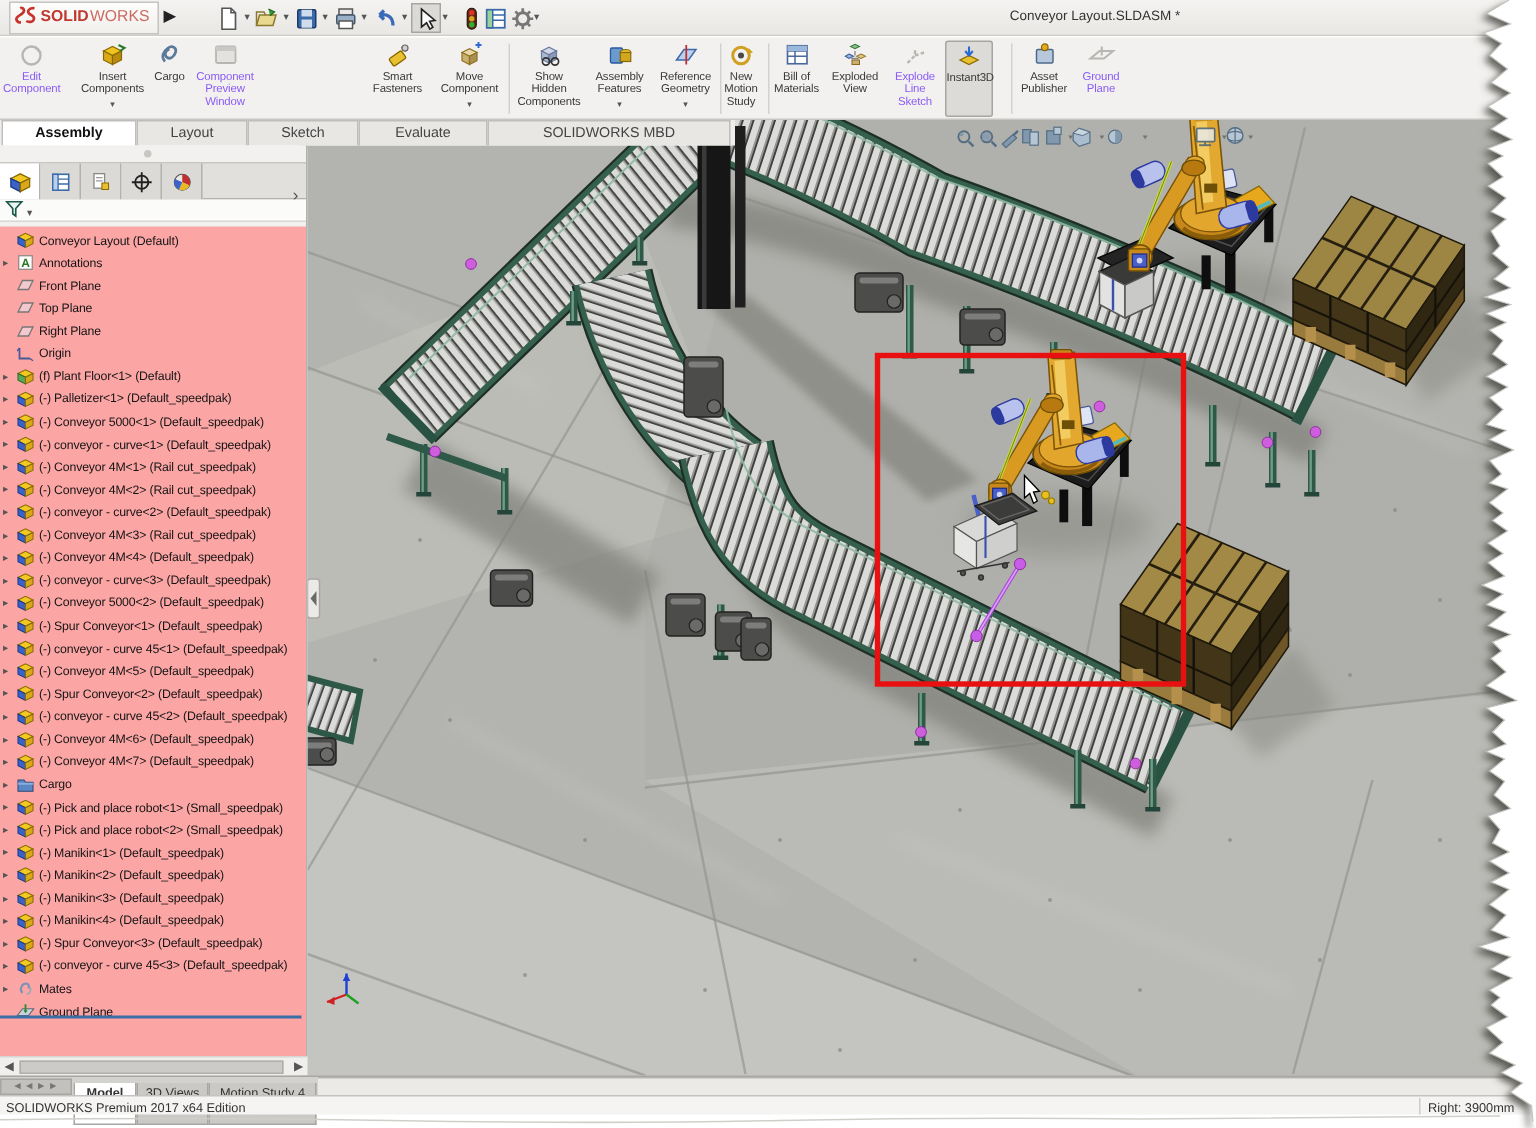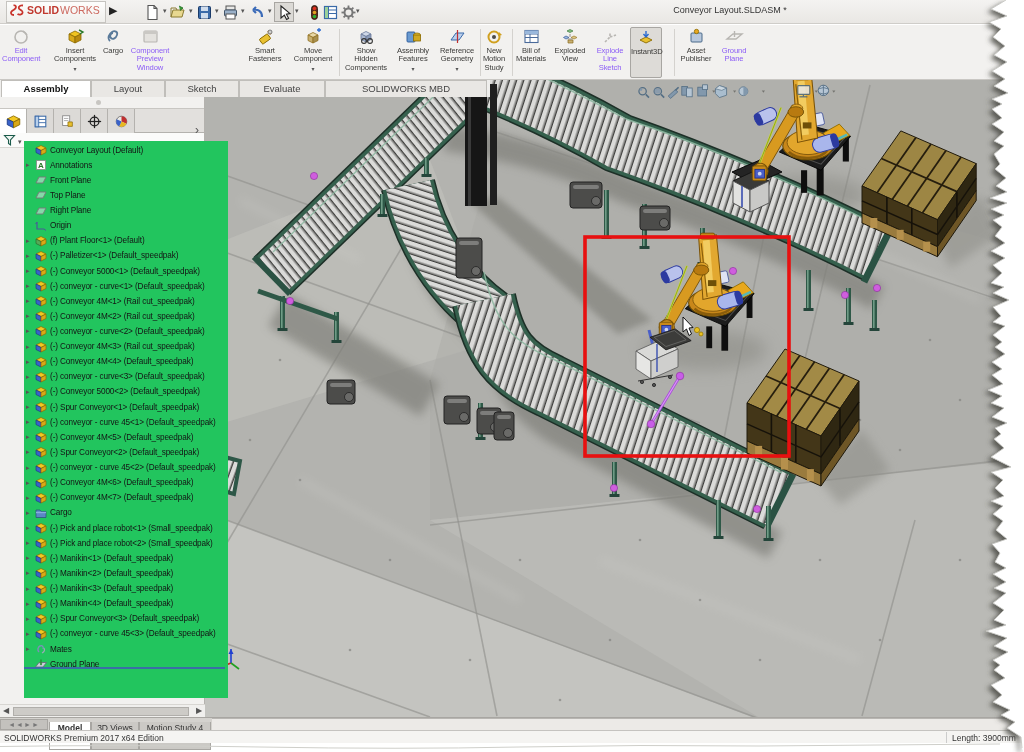--- a/index.html
+++ b/index.html
@@ -25,21 +25,21 @@
 #ctabs { position:absolute; left:0; top:80px; width:490px; height:17px; background:#efeeec; }
 .ctab { position:absolute; top:0; height:17px; border:1px solid #c0beba; border-bottom:none; background:#e9e7e4; font-size:9.5px; color:#444; text-align:center; line-height:16px; }
 .ctab.active { background:#fff; font-weight:bold; color:#111; }
 
 #lpanel { position:absolute; left:0; top:97px; width:205px; height:608px; background:#f2f1ef; border-right:1px solid #b4b2ae; }
 #ptabrow { position:absolute; left:0; top:11px; width:204px; height:25px; background:#e2e0dd; border-top:1px solid #c8c6c2; border-bottom:1px solid #b4b2ae; }
 .ptab { float:left; width:27px; height:24px; border-right:1px solid #b4b2ae; display:flex; align-items:center; justify-content:center; background:#dcdad7; }
 .ptab.active { background:#fff; }
 #parr { position:absolute; right:5px; top:14px; font-size:12px; color:#555; }
 #filterrow { position:absolute; left:0; top:36px; width:204px; height:15px; background:#fbfbfa; border-bottom:1px solid #d8d6d2; }
-#treearea { position:absolute; left:0; top:44px; width:204px; height:557px; background:#22c55e; overflow:hidden;margin-left:24px; }
+#treearea { position:absolute; left:0; top:54px; width:204px; height:557px; background:#fca5a5; overflow:hidden; }
 .trow { position:absolute; height:15px; display:flex; align-items:center; white-space:nowrap; }
 .exp { width:9px; font-size:7px; color:#555; display:inline-block; text-align:left; }
 .ti { margin-right:3px; flex:none; }
 .tt { font-size:8.2px; color:#141414; letter-spacing:-0.1px; }
 
 #hscroll { position:absolute; left:0; top:704px; width:205px; height:13px; background:#f0efed; border-top:1px solid #d8d6d2; }
 #hthumb { position:absolute; left:13px; top:2px; width:176px; height:9px; background:#cdcbc7; border:1px solid #b0aeaa; }
 .harr { position:absolute; top:1px; font-size:8px; color:#555; }
 #btabs { position:absolute; left:0; top:717px; width:1024px; height:13px; background:#d4d2ce; border-top:1px solid #a8a6a2; }
 .btab { position:absolute; top:4px; height:28px; font-size:8.5px; text-align:center; line-height:12px; color:#333; border:1px solid #a8a6a2; border-top:none; background:#cbc9c5; }
@@ -1020,21 +1020,21 @@
 <div id="btabs">
   <div id="bnav">◄◄►►</div>
   <div class="btab active" style="left:49px;width:42px">Model</div>
   <div class="btab" style="left:91px;width:48px">3D Views</div>
   <div class="btab" style="left:139px;width:72px">Motion Study 4</div>
   <div class="rest"></div>
 </div>
 <div id="statusbar">
       <span class="lt">SOLIDWORKS Premium 2017 x64 Edition</span>
       <span class="sep"></span>
-      <span class="rt">Length: 3900mm</span>
+      <span class="rt">Right: 3900mm</span>
     </div>
 <svg width="1024" height="752" viewBox="0 0 1024 752" style="position:absolute;left:0;top:0;pointer-events:none">
       <defs>
         <filter id="tds" x="-15%" y="-5%" width="130%" height="110%">
           <feDropShadow dx="-4" dy="3" stdDeviation="2.4" flood-color="#45453f" flood-opacity="0.8"></feDropShadow>
         </filter>
       </defs>
       <polygon points="1006,0 991,9 1007,16 989,22 1001,29 993,37 1005,46 994,55 1007,62 992,71 1005,79 994,86 1008,93 992,99 1002,104 992,109 1002,118 992,124 1004,132 994,141 1004,146 994,154 1000,164 995,169 1006,178 996,186 1007,192 990,198 1007,203 991,209 1004,215 993,220 1002,227 995,236 1005,243 991,251 1005,258 993,265 1002,273 991,283 1004,287 993,293 1009,300 993,307 1001,316 993,322 1005,326 993,335 1002,342 995,347 1005,354 992,362 1002,369 992,375 1003,384 988,390 1002,396 991,403 1004,408 992,417 1007,423 995,428 1001,434 994,439 1004,448 991,457 1011,467 991,472 1003,480 995,488 1004,496 991,501 1003,506 993,514 1003,521 996,530 1007,539 992,544 1000,553 995,562 1006,568 993,574 1006,582 994,588 1006,593 993,603 1004,610 994,620 1006,625 986,631 1007,638 994,646 1008,652 993,660 1000,665 994,670 1005,678 991,685 1002,695 993,702 1010,710 1001,715 1015,722 1007,728 1021,737 1022,748 1024,752 1024,0" fill="#ffffff" filter="url(#tds)"></polygon>
       <polyline points="1006,0 991,9 1007,16 989,22 1001,29 993,37 1005,46 994,55 1007,62 992,71 1005,79 994,86 1008,93 992,99 1002,104 992,109 1002,118 992,124 1004,132 994,141 1004,146 994,154 1000,164 995,169 1006,178 996,186 1007,192 990,198 1007,203 991,209 1004,215 993,220 1002,227 995,236 1005,243 991,251 1005,258 993,265 1002,273 991,283 1004,287 993,293 1009,300 993,307 1001,316 993,322 1005,326 993,335 1002,342 995,347 1005,354 992,362 1002,369 992,375 1003,384 988,390 1002,396 991,403 1004,408 992,417 1007,423 995,428 1001,434 994,439 1004,448 991,457 1011,467 991,472 1003,480 995,488 1004,496 991,501 1003,506 993,514 1003,521 996,530 1007,539 992,544 1000,553 995,562 1006,568 993,574 1006,582 994,588 1006,593 993,603 1004,610 994,620 1006,625 986,631 1007,638 994,646 1008,652 993,660 1000,665 994,670 1005,678 991,685 1002,695 993,702 1010,710 1001,715 1015,722 1007,728 1021,737 1022,748" fill="none" stroke="#c2c2bd" stroke-width="0.8"></polyline>
       <path d="M 0,746.5 Q 120,744.5 260,747 T 520,747 T 760,746 L 1000,744" fill="none" stroke="#cfcfca" stroke-width="1"></path>

